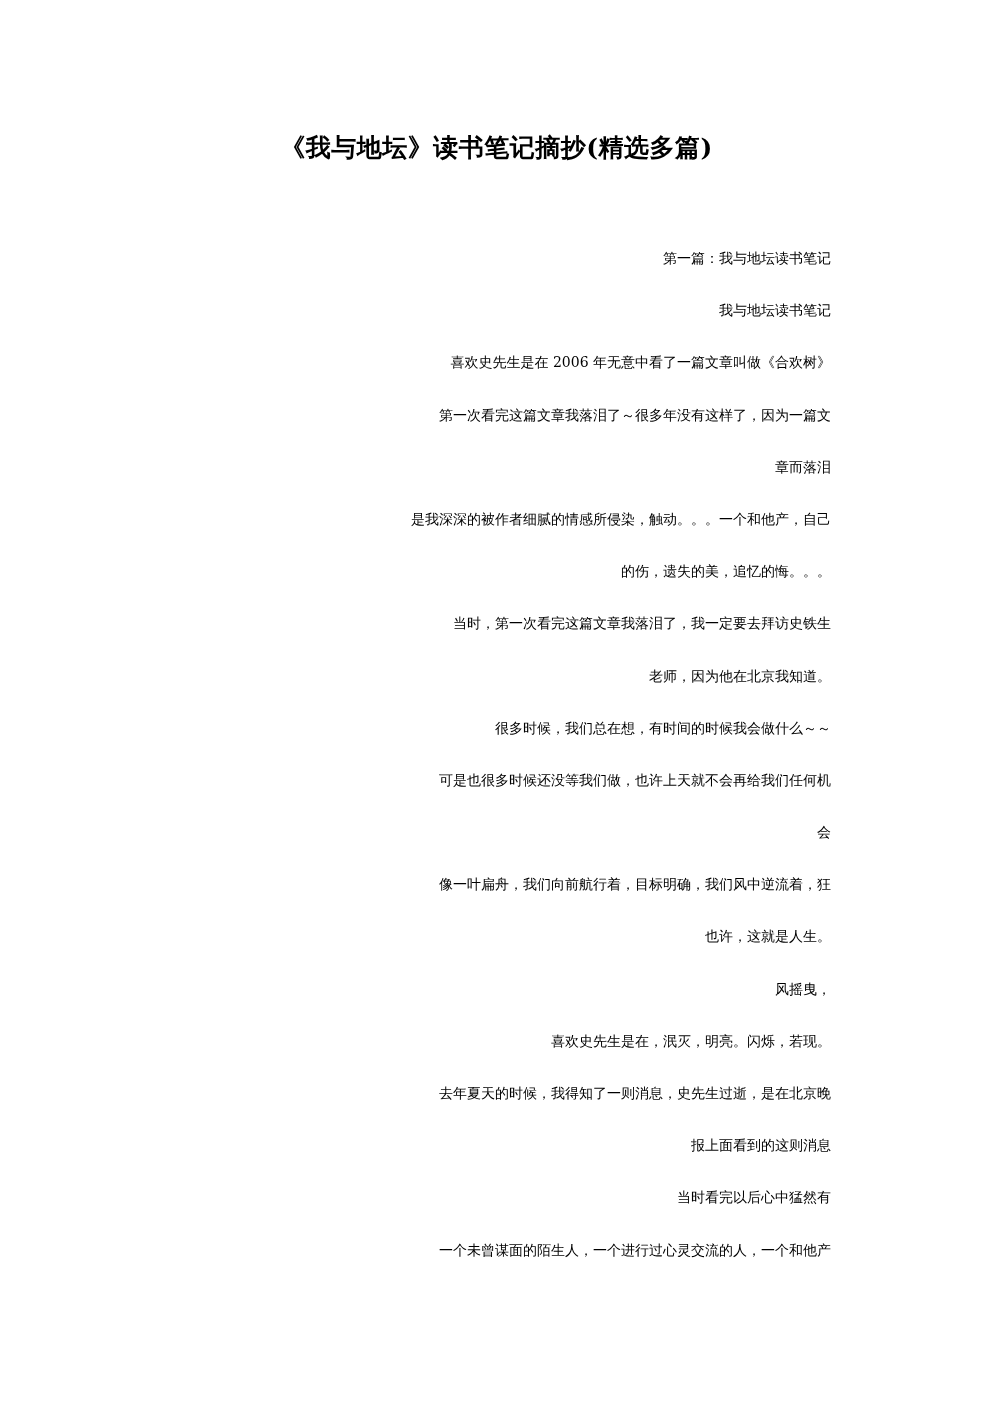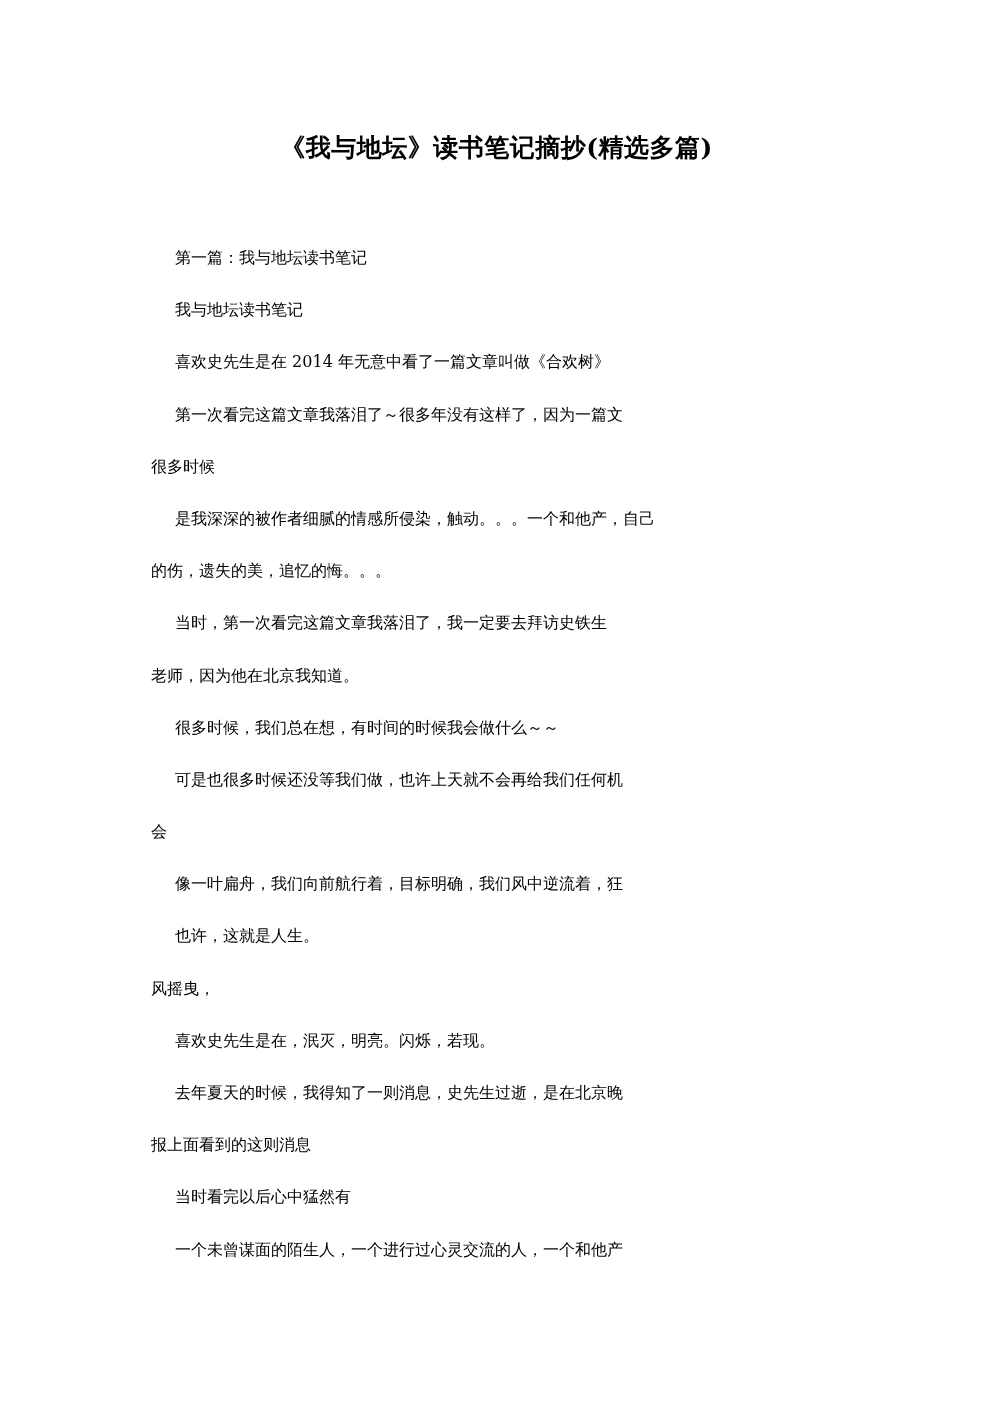--- a/index.html
+++ b/index.html
@@ -1,34 +1,34 @@
 <!DOCTYPE html>
 <html><head>
   <meta charset="utf-8">
   <style>
     html, body { margin: 0; padding: 0; background: #ffffff; }
     body { width: 993px; height: 1404px; position: relative; overflow: hidden;
            font-family: "DejaVu Serif", "Liberation Serif", serif; color: #000; }
     .title { position: absolute; left: 0; width: 993px; top: 130px; text-align: center;
              font-size: 25px; font-weight: bold; line-height: 36px; letter-spacing: 0.5px; }
     .body { position: absolute; left: 151px; top: 232px; width: 680px; }
-    .line { font-size: 16px; line-height: 52.2px; height: 52.2px; white-space: nowrap; }
+    .line { font-size: 14px; line-height: 52.2px; height: 52.2px; white-space: nowrap; text-align: right; }
     .indent { padding-left: 24px; }
   </style>
 </head>
 <body>
 
 <div class="title">《我与地坛》读书笔记摘抄(精选多篇)</div>
 
 <div class="body">
   <div class="line indent">第一篇：我与地坛读书笔记</div>
   <div class="line indent">我与地坛读书笔记</div>
-  <div class="line indent">喜欢史先生是在 2014 年无意中看了一篇文章叫做《合欢树》</div>
+  <div class="line indent">喜欢史先生是在 2006 年无意中看了一篇文章叫做《合欢树》</div>
   <div class="line indent">第一次看完这篇文章我落泪了～很多年没有这样了，因为一篇文</div>
-  <div class="line">很多时候</div>
+  <div class="line">章而落泪</div>
   <div class="line indent">是我深深的被作者细腻的情感所侵染，触动。。。一个和他产，自己</div>
   <div class="line">的伤，遗失的美，追忆的悔。。。</div>
   <div class="line indent">当时，第一次看完这篇文章我落泪了，我一定要去拜访史铁生</div>
   <div class="line">老师，因为他在北京我知道。</div>
   <div class="line indent">很多时候，我们总在想，有时间的时候我会做什么～～</div>
   <div class="line indent">可是也很多时候还没等我们做，也许上天就不会再给我们任何机</div>
   <div class="line">会</div>
   <div class="line indent">像一叶扁舟，我们向前航行着，目标明确，我们风中逆流着，狂</div>
   <div class="line indent">也许，这就是人生。</div>
   <div class="line">风摇曳，</div>

